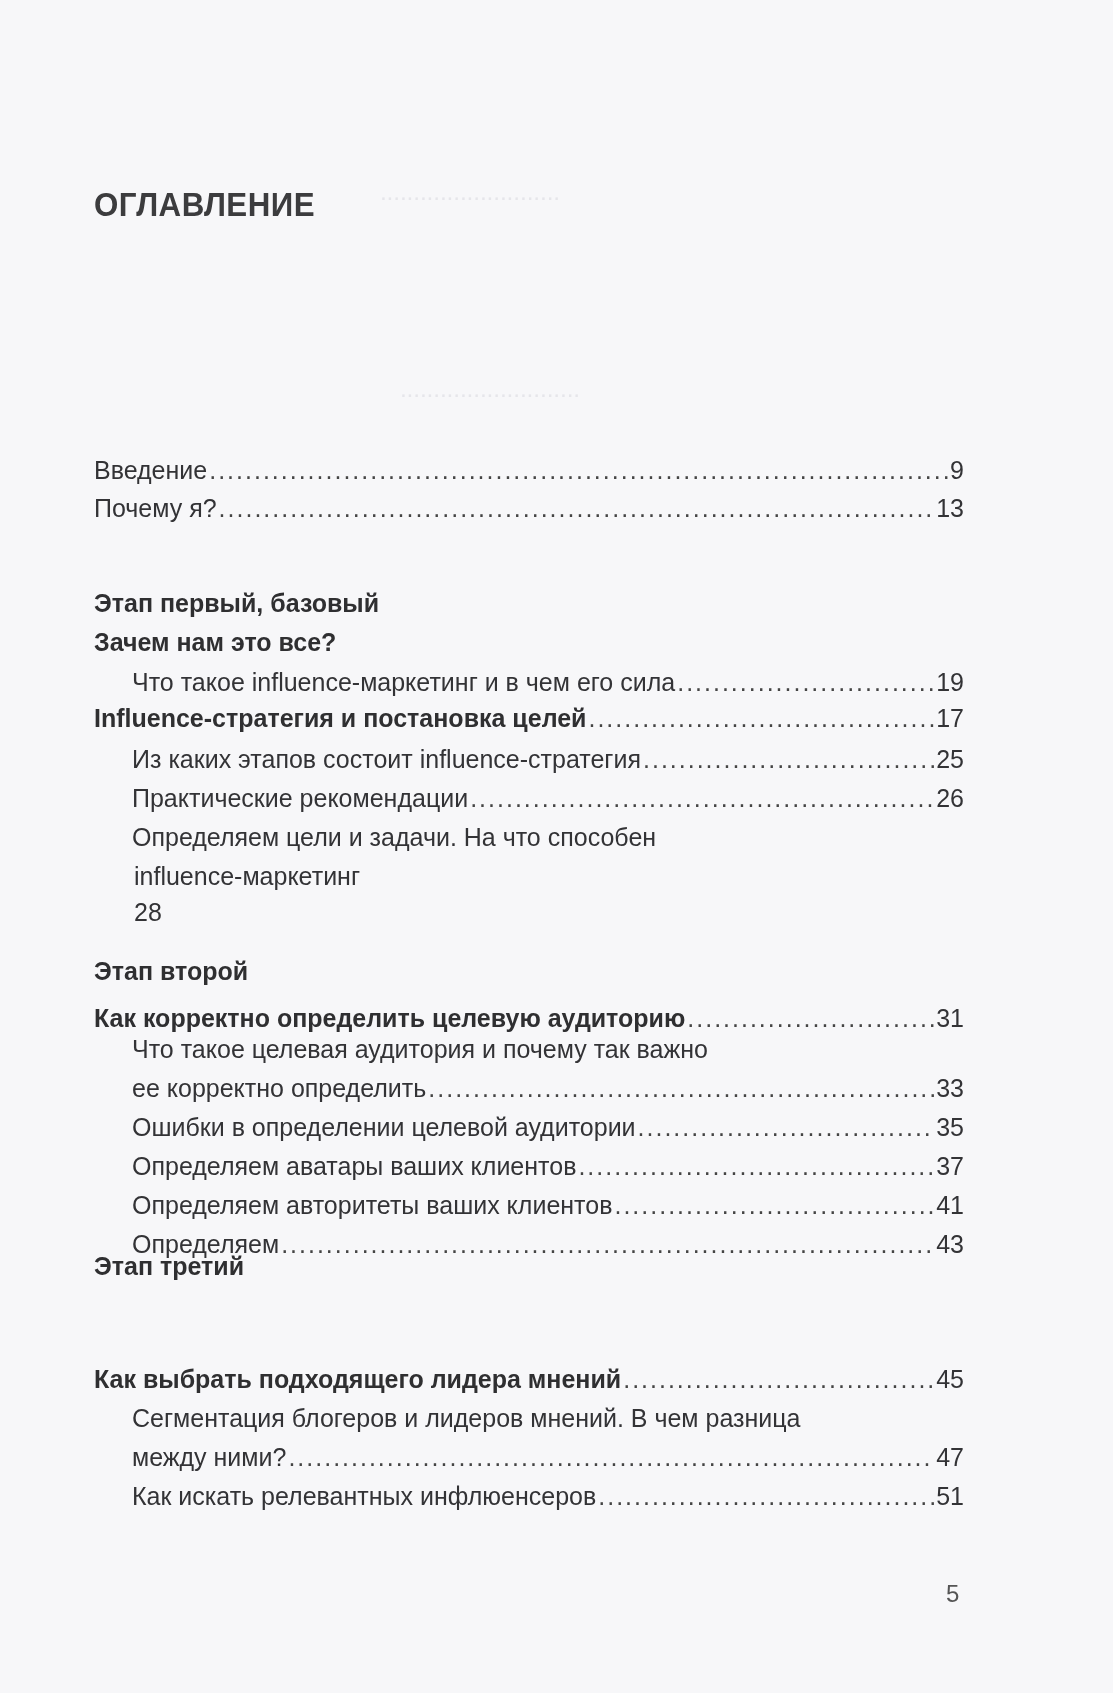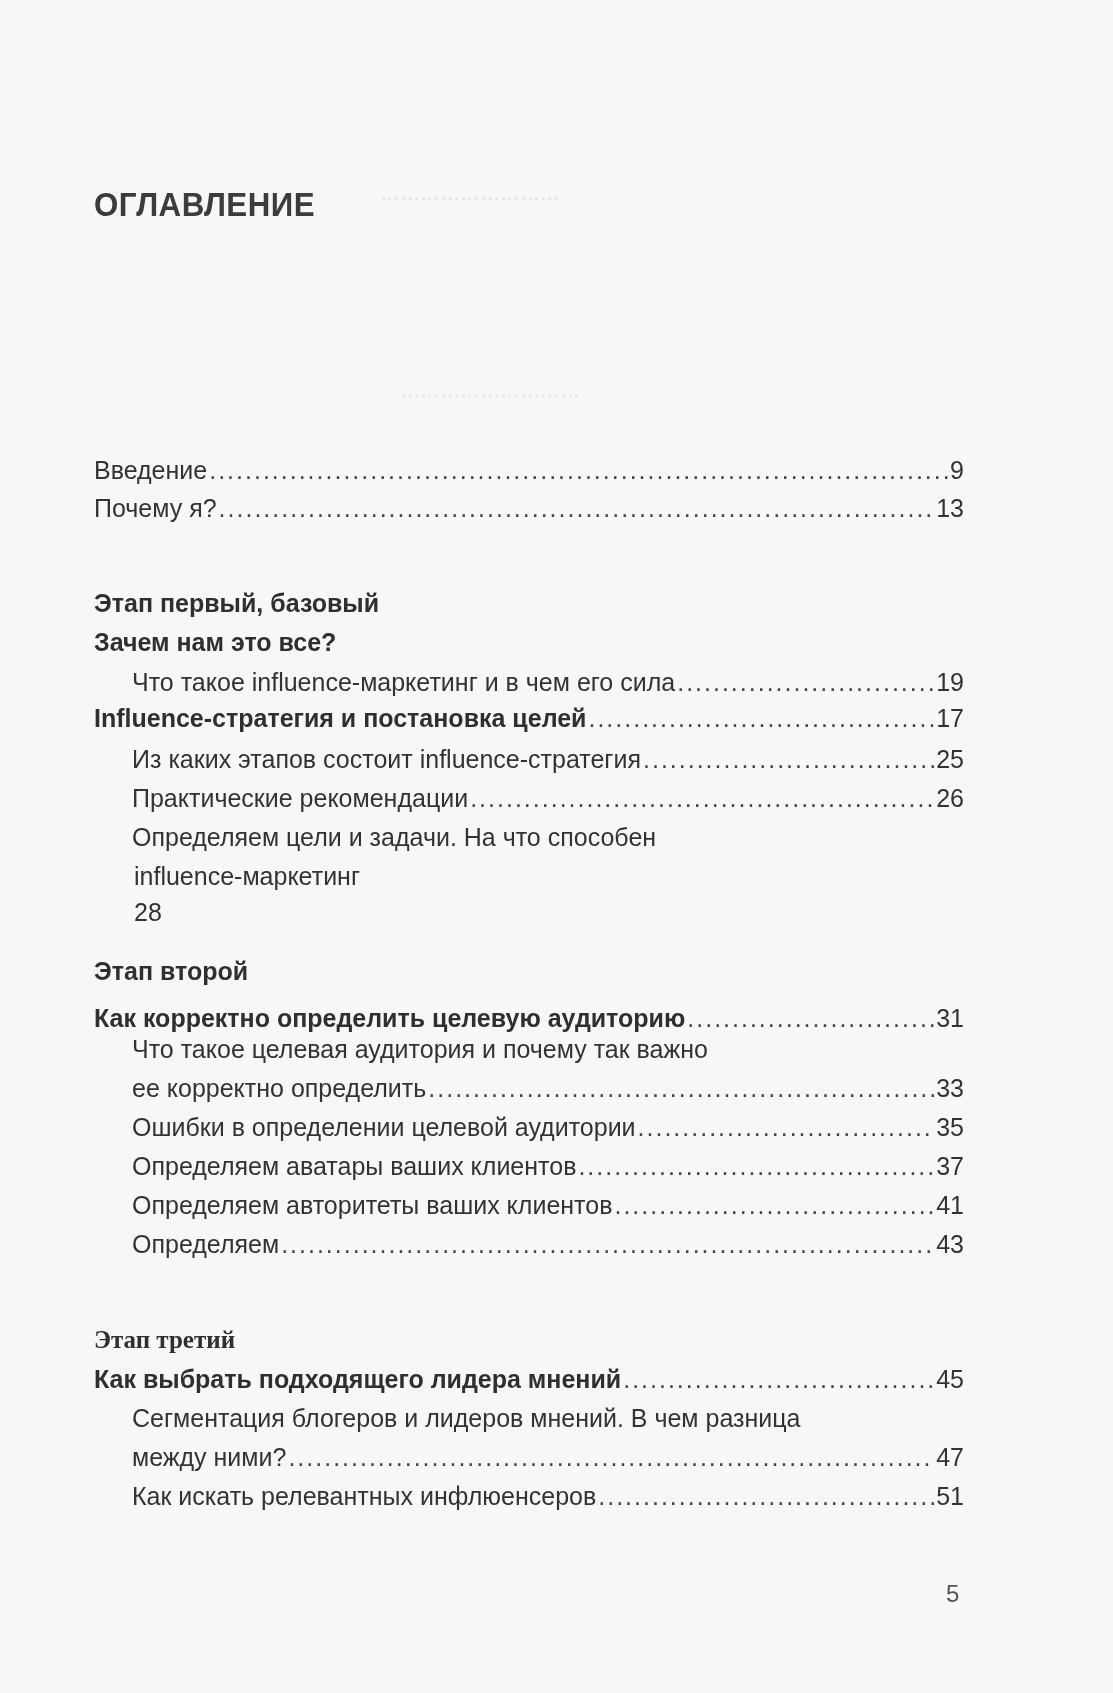--- a/index.html
+++ b/index.html
@@ -165,21 +165,21 @@
     <span class="label">Определяем авторитеты ваших клиентов</span>
     <span class="dots"></span>
     <span class="page">41</span>
   </div>
   <div class="row indent" style="top:1226px;">
     <span class="label">Определяем</span>
     <span class="dots"></span>
     <span class="page">43</span>
   </div>
 
-  <div class="heading" style="top:1322px;font-family:Liberation Serif, serif;">Этап третий</div>
+  <div class="heading" style="top:1248px;">Этап третий</div>
   <div class="row bold" style="top:1361px;">
     <span class="label">Как выбрать подходящего лидера мнений</span>
     <span class="dots"></span>
     <span class="page">45</span>
   </div>
   <div class="line indent" style="top:1400px;">Сегментация блогеров и лидеров мнений. В чем разница</div>
   <div class="row indent" style="top:1439px;">
     <span class="label">между ними?</span>
     <span class="dots"></span>
     <span class="page">47</span>

